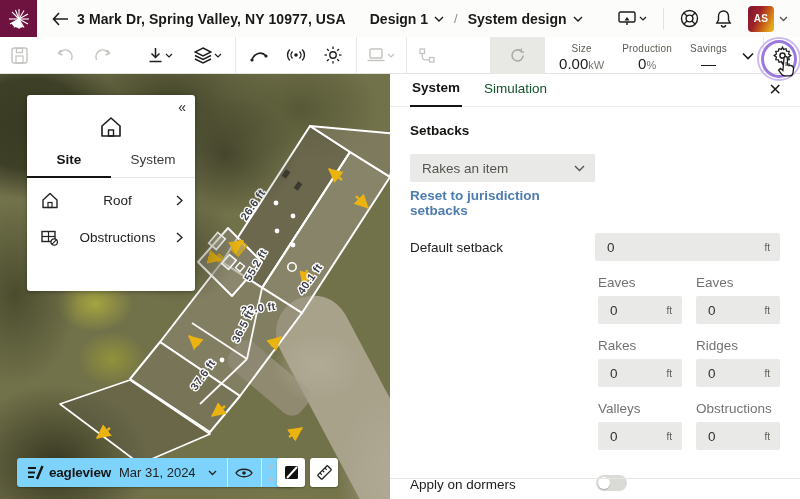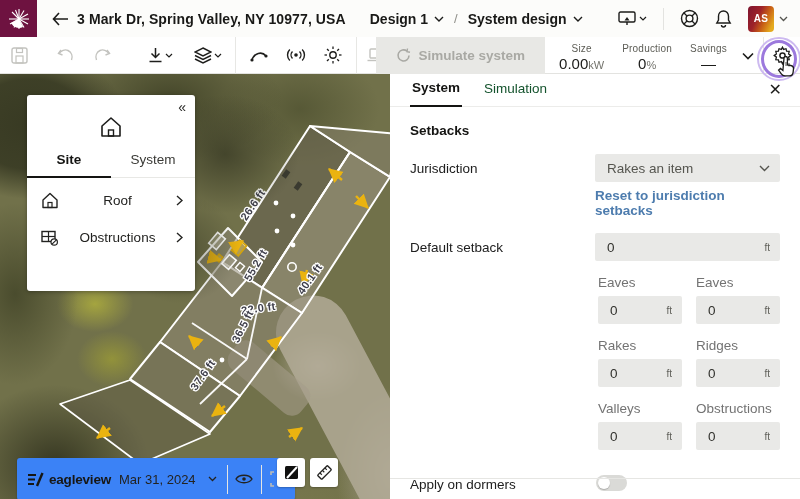--- a/index.html
+++ b/index.html
@@ -94,21 +94,21 @@
   .sp-tab { flex:1; text-align:center; font-size:13.5px; padding-bottom:9px; color:#3a3a36;
     border-bottom:1px solid #e8e8e5; }
   .sp-tab.active { font-weight:700; color:#141412; border-bottom:2px solid #141412; }
   .sp-items { padding:4px 0 0 0; }
   .sp-item { display:flex; align-items:center; height:37px; padding:0 12px 0 14px; gap:10px;text-align:center; }
   .sp-item .lab { flex:1; font-size:13.5px; font-weight:500; color:#232321; }
   .kbd-badge { width:17px; height:17px; background:#ededeb; border-radius:3px; font-size:10.5px; color:#454540;
     display:flex; align-items:center; justify-content:center; }
 
   
-  .img-bar { position:absolute; left:17px; top:458px; height:42px; background:#3b82f6; border-radius:3px;
+  .img-bar { position:absolute; left:17px; top:458px; height:29px; background:#7dd3fc; border-radius:3px;
     display:flex; align-items:center; z-index:20; box-shadow:0 1px 2px rgba(0,0,0,.25); }
   .ev-brand { display:flex; align-items:center; gap:5px; padding:0 8px 0 10px; }
   .ev-word { font-size:13.5px; font-weight:700; letter-spacing:-.2px; color:#171715; }
   .img-date { font-size:13px; color:#232321; display:flex; align-items:center; gap:12px; padding-right:10px; }
   .ib-sep { width:1px; height:29px; background:#e5e5e2; }
   .ib-btn { width:33px; height:29px; display:flex; align-items:center; justify-content:center; }
   .sq-btn { position:absolute; top:458px; width:28px; height:29px; background:#fff; border-radius:3px;
     display:flex; align-items:center; justify-content:center; z-index:20; box-shadow:0 1px 2px rgba(0,0,0,.25); }
 
   
@@ -312,21 +312,20 @@
         <path d="M3.2 5.5 V9 a2.8 2.8 0 0 0 2.8 2.8 H10.5" stroke="currentColor" stroke-width="1.3" fill="none"></path>
       </svg>
     </div>
 
     <div class="tb-right">
       <div class="sim-btn">
         <svg width="15" height="15" viewBox="0 0 15 15">
           <path d="M13 7.5 a5.5 5.5 0 1 1 -2 -4.3" stroke="currentColor" stroke-width="1.6" fill="none"></path>
           <path d="M11.5 0.5 L11 3.6 L14 4.2" stroke="currentColor" stroke-width="1.4" fill="none"></path>
         </svg>
-        <span>Simulate system</span>
       </div>
       <div class="stats">
         <div class="stat">
           <div class="s-lbl">Size</div>
           <div class="s-val"><span>0.00</span><span class="s-unit">kW</span></div>
         </div>
         <div class="stat">
           <div class="s-lbl">Production</div>
           <div class="s-val"><span>0</span><span class="s-unit">%</span></div>
         </div>
@@ -536,21 +535,20 @@
   <div class="settings">
     <div class="set-tabs">
       <div class="set-tab active">System</div>
       <div class="set-tab">Simulation</div>
       <div class="close-x">✕</div>
     </div>
     <div class="set-body">
       <div class="sec-title">Setbacks</div>
 
       <div class="srow">
-        <div class="rlbl">Jurisdiction</div>
         <div class="ctrl-col">
           <div class="selectbox">
             <span>Rakes an item</span>
             <svg width="11" height="7" viewBox="0 0 11 7">
               <path d="M1 1 L5.5 5.5 L10 1" stroke="#55554f" stroke-width="1.4" fill="none"></path>
             </svg>
           </div>
           <div class="reset-link">Reset to jurisdiction setbacks</div>
         </div>
       </div>

